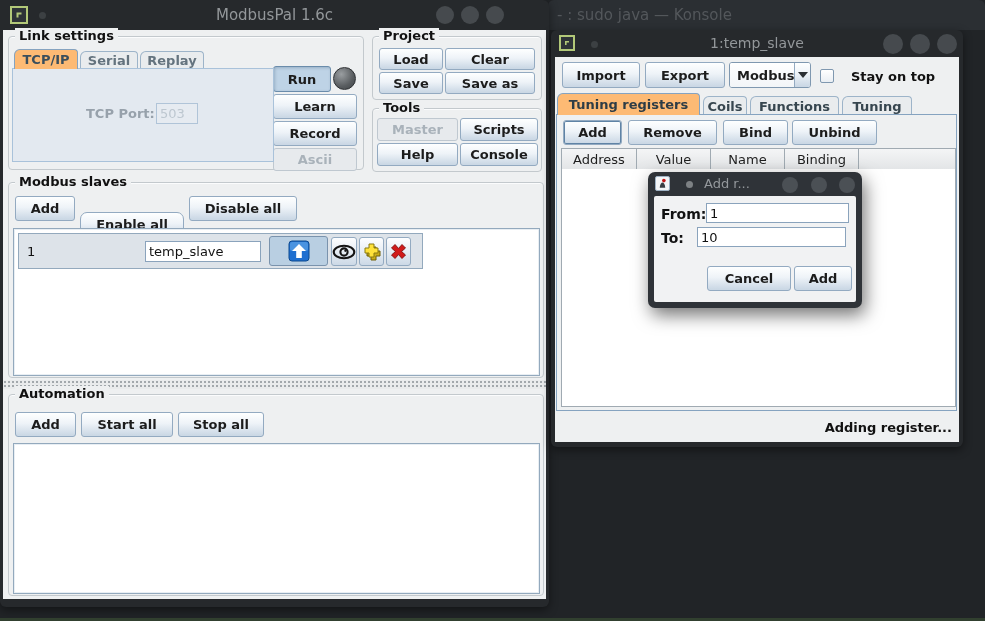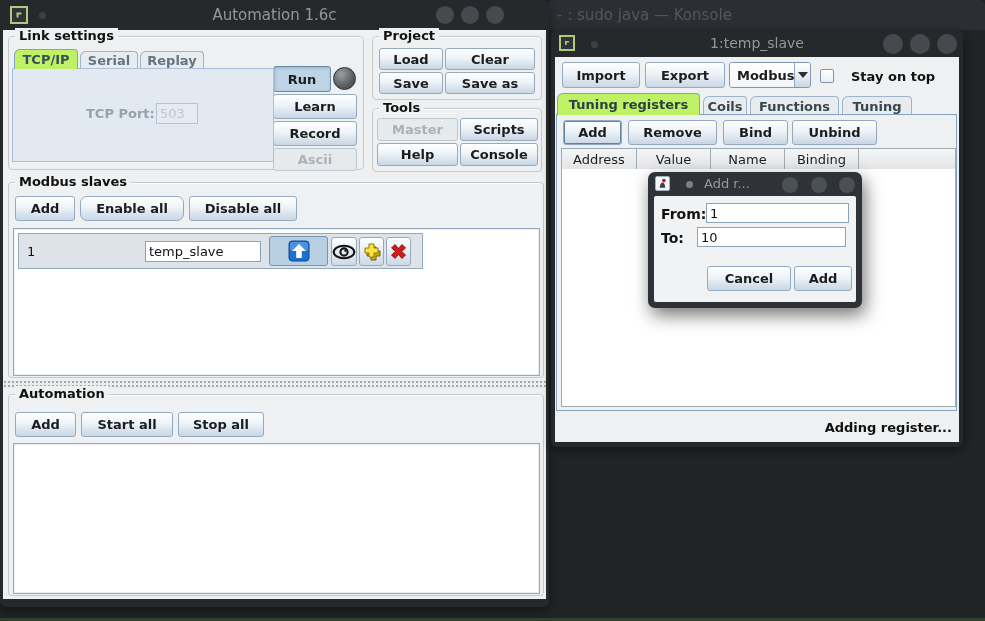--- a/index.html
+++ b/index.html
@@ -33,21 +33,21 @@
   .btn.selected { background:#bed3e6; border-color:#6a8cab; box-shadow:inset 1px 1px 3px rgba(40,70,100,.25); }
   .btn.focused  { box-shadow:inset 0 0 0 1px #5f83a5; }
 
   .group { position:absolute; border:1px solid #c3c9cd; border-radius:4px; box-shadow:inset 0 1px 0 #fbfcfd; }
   .legend { position:absolute; top:-9px; left:6px; background:#eef0f1; padding:0 4px;
     font-size:13px; font-weight:bold; color:#111; white-space:nowrap; }
 
   .tab { position:absolute; display:flex; align-items:center; justify-content:center;
     font-size:13px; font-weight:bold; color:#64737e;
     background:#e9ecee; border:1px solid #9db4c9; border-bottom:none; border-radius:6px 4px 0 0; }
-  .tab.selected { background:#bef264; color:#2e3d46; border-color:#85a3c0; z-index:2; }
+  .tab.selected { background:#fdba74; color:#2e3d46; border-color:#85a3c0; z-index:2; }
 
   .white-pane { position:absolute; background:#ffffff; border:1px solid #93a9bd; box-shadow:inset 0 0 0 1px #e8eef3; }
   .tfield { position:absolute; border:1px solid #8aa3bc; background:#fff; font-family:"DejaVu Sans",sans-serif;
     font-size:13px; color:#111; padding:0 3px; }
 
   
   .divider { position:absolute; background-color:#e9ebec;
     background-image:radial-gradient(#a2a8ac 0.9px, transparent 1.1px); background-size:4px 4px; }
 
   
@@ -91,21 +91,21 @@
 </div>
 
 <div class="window" style="left:0; top:0; width:549px; height:607px; border-radius:0 6px 6px 6px;">
   <div class="titlebar" style="height:30px;">
     <span class="java-frame-icon" style="left:10px; top:6px;">
       <svg width="10" height="10" viewBox="0 0 10 10">
           <path d="M2.5 2.5h5v2h-3v3h-2z" fill="#b2c878"></path>
         </svg>
     </span>
     <span class="tb-dot" style="left:39px; top:12px;"></span>
-    <span class="tb-title" style="top:6px;">Automation 1.6c</span>
+    <span class="tb-title" style="top:6px;">ModbusPal 1.6c</span>
     <span class="circ" style="left:436px; top:6px; width:18px; height:18px;"></span>
     <span class="circ" style="left:461px; top:6px; width:18px; height:18px;"></span>
     <span class="circ" style="left:486px; top:6px; width:18px; height:18px;"></span>
   </div>
 
   <div class="win-content" style="margin:0 3px; width:543px; height:569px;">
 
     <div class="group" style="left:5px; top:6px; width:356px; height:134px;">
       <span class="legend">Link settings</span>
     </div>
@@ -167,21 +167,21 @@
     <div class="btn" style="left:457px; top:113px; width:78px; height:23px;">
       <span>Console</span>
     </div>
 
     <div class="group" style="left:5px; top:152px; width:536px; height:196px;">
       <span class="legend">Modbus slaves</span>
     </div>
     <div class="btn" style="left:12px; top:166px; width:60px; height:25px;">
       <span>Add</span>
     </div>
-    <div class="btn" style="left:77px; top:166px; width:104px; height:25px;border-radius:7px;">
+    <div class="btn" style="left:77px; top:182px; width:104px; height:25px;border-radius:7px;">
       <span>Enable all</span>
     </div>
     <div class="btn" style="left:186px; top:166px; width:108px; height:25px;">
       <span>Disable all</span>
     </div>
     <div class="white-pane" style="left:10px; top:198px; width:527px; height:148px;"></div>
 
     <div style="position:absolute; left:15px; top:203px; width:405px; height:36px; background:#dde3e9; border:1px solid #93a9bd;">
       <span class="lbl" style="left:8px; top:10px;">1</span>
       <input class="tfield" style="left: 126px; top: 7px; width: 116px; height: 21px;" value="temp_slave">

